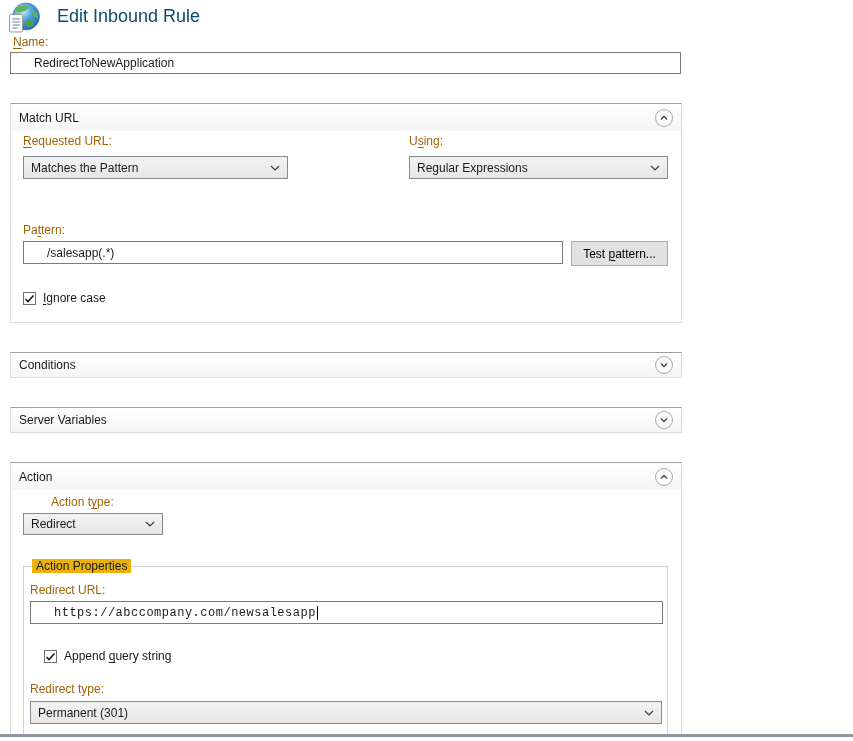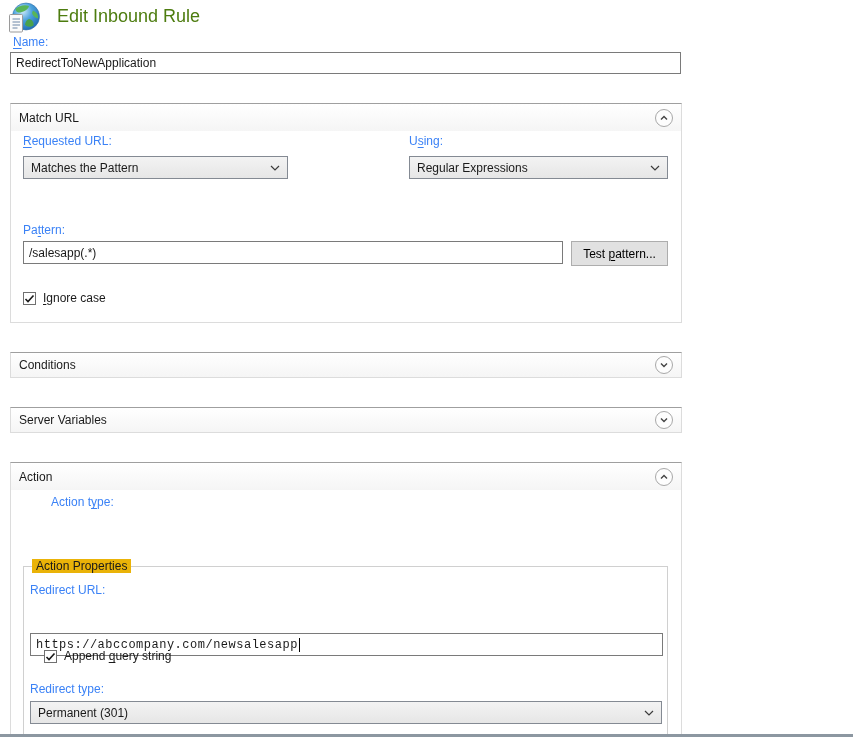--- a/index.html
+++ b/index.html
@@ -1,28 +1,28 @@
 <!DOCTYPE html>
 <html><head>
 <meta charset="utf-8">
 <style>
   html,body{margin:0;padding:0;background:#ffffff;}
   .screen{
     position:relative;width:853px;height:741px;background:#ffffff;overflow:hidden;
     font-family:"Liberation Sans",sans-serif;color:#1a1a1a;
   }
-  .page-title{position:absolute;left:57px;top:6px;font-size:18px;color:#4d7c0f;}
+  .page-title{position:absolute;left:57px;top:6px;font-size:18px;color:#0c4a6e;}
   .app-icon{position:absolute;left:5px;top:1px;width:38px;height:38px;}
 
-  .lbl{position:absolute;font-size:12px;color:#3b82f6;white-space:nowrap;}
+  .lbl{position:absolute;font-size:12px;color:#a16207;white-space:nowrap;}
   .accel{text-decoration:underline;text-underline-offset:2px;text-decoration-thickness:1px;}
 
   .textinput{
     position:absolute;box-sizing:border-box;border:1px solid #7a7a7a;background:#fff;
-    font-size:12px;display:flex;align-items:center;padding:0 5px;white-space:nowrap;overflow:hidden;
+    font-size:12px;display:flex;align-items:center;padding:0 23px;white-space:nowrap;overflow:hidden;
   }
   .mono{font-family:"Liberation Mono",monospace;font-size:12px;letter-spacing:0.5px;}
   .caret{display:inline-block;width:1px;height:14px;background:#000;margin-left:1px;}
 
   .section{
     position:absolute;left:10px;width:672px;box-sizing:border-box;background:#fff;
     border:1px solid #dcdcdc;border-top:1px solid #9f9f9f;
   }
   .section-header{
     height:27px;display:flex;align-items:center;justify-content:space-between;
@@ -154,26 +154,32 @@
     <div class="section-header">
       <span>Action</span>
       <button class="chev-btn">
         <svg width="12" height="12" viewBox="0 0 12 12">
             <polyline points="3,7.5 6,4.5 9,7.5" fill="none" stroke="#444" stroke-width="1.4"></polyline>
           </svg>
       </button>
     </div>
 
     <div class="lbl" style="left:12px;top:32px;margin-left:28px;"><span>Action t</span><span class="accel">y</span><span>pe:</span></div>
+    <div class="combo" style="left:12px;top:50px;width:140px;height:22px;">
+      <span>Redirect</span>
+      <svg width="10" height="6" viewBox="0 0 10 6">
+          <polyline points="1,1 5,5 9,1" fill="none" stroke="#3c3c3c" stroke-width="1.2"></polyline>
+        </svg>
+    </div>
 
     <div class="groupbox" style="left:12px;top:103px;width:645px;height:170px;">
       <span class="groupbox-legend">Action Properties</span>
 
       <div class="lbl" style="left:6px;top:16px;">Redirect URL:</div>
-      <div class="textinput" style="left:6px;top:34px;width:633px;height:23px;margin-top:32px;">
+      <div class="textinput" style="left:6px;top:34px;width:633px;height:23px;">
           <span class="mono">https://abccompany.com/newsalesapp</span>
           <span class="caret"></span>
         </div>
 
       <div class="checkrow" style="left:20px;top:82px;">
         <span class="checkbox">
           <svg width="11" height="11" viewBox="0 0 11 11">
               <polyline points="1.5,6 4,8.5 9.5,2.5" fill="none" stroke="#1a1a1a" stroke-width="1.6"></polyline>
             </svg>
         </span>

